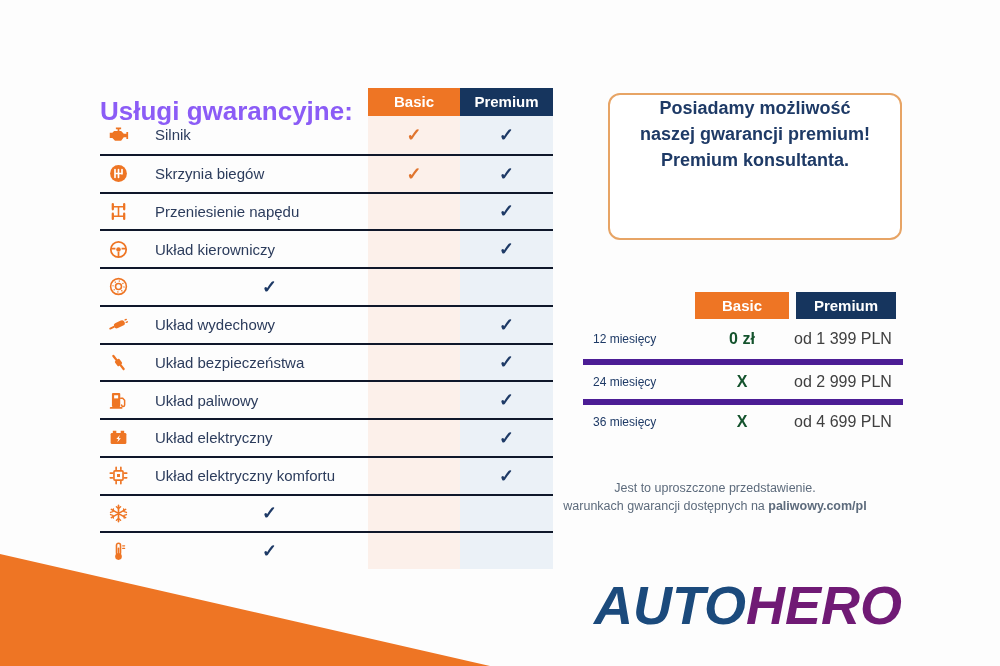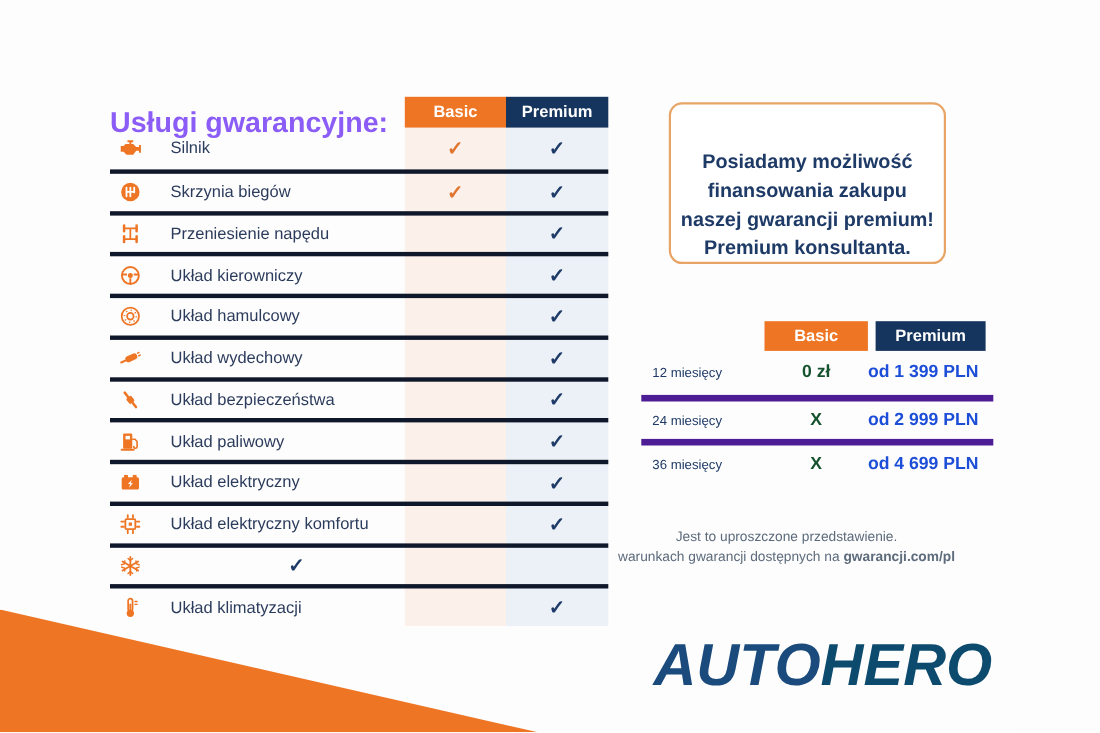--- a/index.html
+++ b/index.html
@@ -11,58 +11,58 @@
   
   .cmp  { position:absolute; left:100px; top:88px; width:453px; height:481px; }
   .tint { position:absolute; top:28px; height:453px; }
   .tint-basic   { left:268px; width:92px; background:#FCF0EA; }
   .tint-premium { left:360px; width:93px; background:#EBF1F7; }
   .chead { position:absolute; top:0; height:28px; line-height:28px; text-align:center;
            color:#fff; font-weight:bold; font-size:15px; }
   .chead-basic   { left:268px; width:92px; background:#EE7524; }
   .chead-premium { left:360px; width:93px; background:#16355E; }
   .rows { position:absolute; left:0; top:28px; width:453px; }
-  .wrow { display:flex; align-items:center; height:37.75px; box-sizing:border-box; border-top:4px solid #0f172a; }
+  .wrow { display:flex; align-items:center; height:37.75px; box-sizing:border-box; border-top:2px solid #0f172a; }
   .wrow:first-child { border-top:none; }
   .wicon { width:26px; margin-left:5px; display:flex; justify-content:center; align-items:center; }
   .wicon svg { width:21px; height:21px; }
   .wlabel { margin-left:24px; font-size:15px; color:#2C3C5C; flex:1; }
   .wcheck { text-align:center; font-size:18px; font-weight:bold; }
   .bcell { width:92px; color:#E0752F; }
   .pcell { width:93px; color:#1E3A66; }
 
   
-  .finbox { position:absolute; left:608px; top:93px; width:252px; height:147px;
+  .finbox { position:absolute; left:608px; top:93px; width:294px; height:147px;
             border:2px solid #E7A465; border-radius:12px; box-sizing:border-box;
-            display:flex; flex-direction:column; justify-content:flex-end; text-align:center;
+            display:flex; flex-direction:column; justify-content:flex-start; text-align:center;
             font-size:18px; font-weight:bold; color:#1E3A66; line-height:26px; background:#fff; }
 
   
   .pricing { position:absolute; left:583px; top:292px; width:320px; }
   .phead { position:absolute; top:0; height:27px; line-height:27px; text-align:center;
            color:#fff; font-weight:bold; font-size:15px; }
   .phead-basic   { left:112px; width:94px; background:#EE7524; }
   .phead-premium { left:213px; width:100px; background:#16355E; }
   .prows { position:absolute; top:27px; left:0; width:320px; }
   .prow { display:flex; align-items:center; height:40px; box-sizing:border-box; border-top:6px solid #4c1d95; }
   .prow:first-child { border-top:none; }
   .pperiod  { width:112px; padding-left:10px; box-sizing:border-box; font-size:12px; font-weight:normal; color:#1E3A66; }
   .pbasic   { width:94px; text-align:center; font-size:16px; font-weight:bold; color:#14532d; }
-  .ppremium { width:108px; text-align:left; font-size:16px; font-weight:bold; color:#1d4ed8; }
+  .ppremium { width:108px; text-align:center; font-size:16px; font-weight:normal; color:#404040; }
 
   
   .disclaimer { position:absolute; left:555px; top:479px; width:320px; text-align:center;
                 font-size:12.5px; color:#5D6B7C; line-height:18px; }
   .disclaimer .b { font-weight:bold; }
 
   
   .logo { position:absolute; left:594px; top:574px; font-size:54px; font-weight:bold;
           font-style:italic; letter-spacing:0; white-space:nowrap; }
   .logo-auto { color:#1B4A7C; }
-  .logo-hero { color:#0c4a6e;text-align:right; }
+  .logo-hero { color:#701a75;text-align:right; }
 
   
   .wedge { position:absolute; left:0; top:554px; width:490px; height:112px; background:#EE7524;
            clip-path:polygon(0 0, 100% 100%, 0 100%); }
 </style>
 </head>
 <body>
 
 <div class="page">
 
@@ -123,21 +123,20 @@
   </div>
 
   <div class="wrow">
     <span class="wicon">
             <svg viewBox="0 0 24 24" stroke="#EE7524" fill="none">
               <circle cx="12" cy="12" r="9" stroke-width="1.8"></circle>
               <circle cx="12" cy="12" r="3.4" stroke-width="1.8"></circle>
               <circle cx="12" cy="12" r="6.2" stroke-width="1.7" stroke-dasharray="1.2 3.6"></circle>
             </svg>
           </span>
-    <span class="wlabel">Układ hamulcowy</span>
     <span class="wcheck bcell"></span>
     <span class="wcheck pcell">✓</span>
   </div>
 
   <div class="wrow">
     <span class="wicon">
             <svg viewBox="0 0 24 24">
               <g transform="rotate(-25 12 12)">
                 <rect x="6.5" y="9" width="13" height="6.4" rx="3.2" fill="#EE7524"></rect>
                 <path d="M1.5 12.2h4.5" stroke="#EE7524" stroke-width="2.2" stroke-linecap="round"></path>
@@ -218,30 +217,28 @@
 
   <div class="wrow">
     <span class="wicon">
             <svg viewBox="0 0 24 24">
               <rect x="9.7" y="2.6" width="4.6" height="13" rx="2.3" stroke="#EE7524" stroke-width="1.8" fill="none"></rect>
               <circle cx="12" cy="17.8" r="3.8" fill="#EE7524"></circle>
               <path d="M12 8.5v7" stroke="#EE7524" stroke-width="2" stroke-linecap="round"></path>
               <path d="M16.8 5.5h2.2M16.8 8.5h2.2" stroke="#EE7524" stroke-width="1.4" stroke-linecap="round"></path>
             </svg>
           </span>
-    <span class="wlabel">Układ klimatyzacji</span>
     <span class="wcheck bcell"></span>
     <span class="wcheck pcell">✓</span>
   </div>
 </div>
   </div>
 
   <div class="finbox">
     <div>Posiadamy możliwość</div>
-    <div>finansowania zakupu</div>
     <div>naszej gwarancji premium!</div>
     <div>Premium konsultanta.</div>
   </div>
 
   <div class="pricing">
     <div class="phead phead-basic">Basic</div>
     <div class="phead phead-premium">Premium</div>
     <div class="prows">
   <div class="prow">
     <span class="pperiod">12 miesięcy</span>
@@ -258,19 +255,19 @@
   <div class="prow">
     <span class="pperiod">36 miesięcy</span>
     <span class="pbasic">X</span>
     <span class="ppremium">od 4 699 PLN</span>
   </div>
 </div>
   </div>
 
   <div class="disclaimer">
     <div>Jest to uproszczone przedstawienie.</div>
-    <div><span>warunkach gwarancji dostępnych na </span><span class="b">gwarancji.com/pl</span></div>
+    <div><span>warunkach gwarancji dostępnych na </span><span class="b">paliwowy.com/pl</span></div>
   </div>
 
   <div class="logo"><span class="logo-auto">AUTO</span><span class="logo-hero">HERO</span></div>
 
   <div class="wedge"></div>
 </div>
 
 </body></html>

